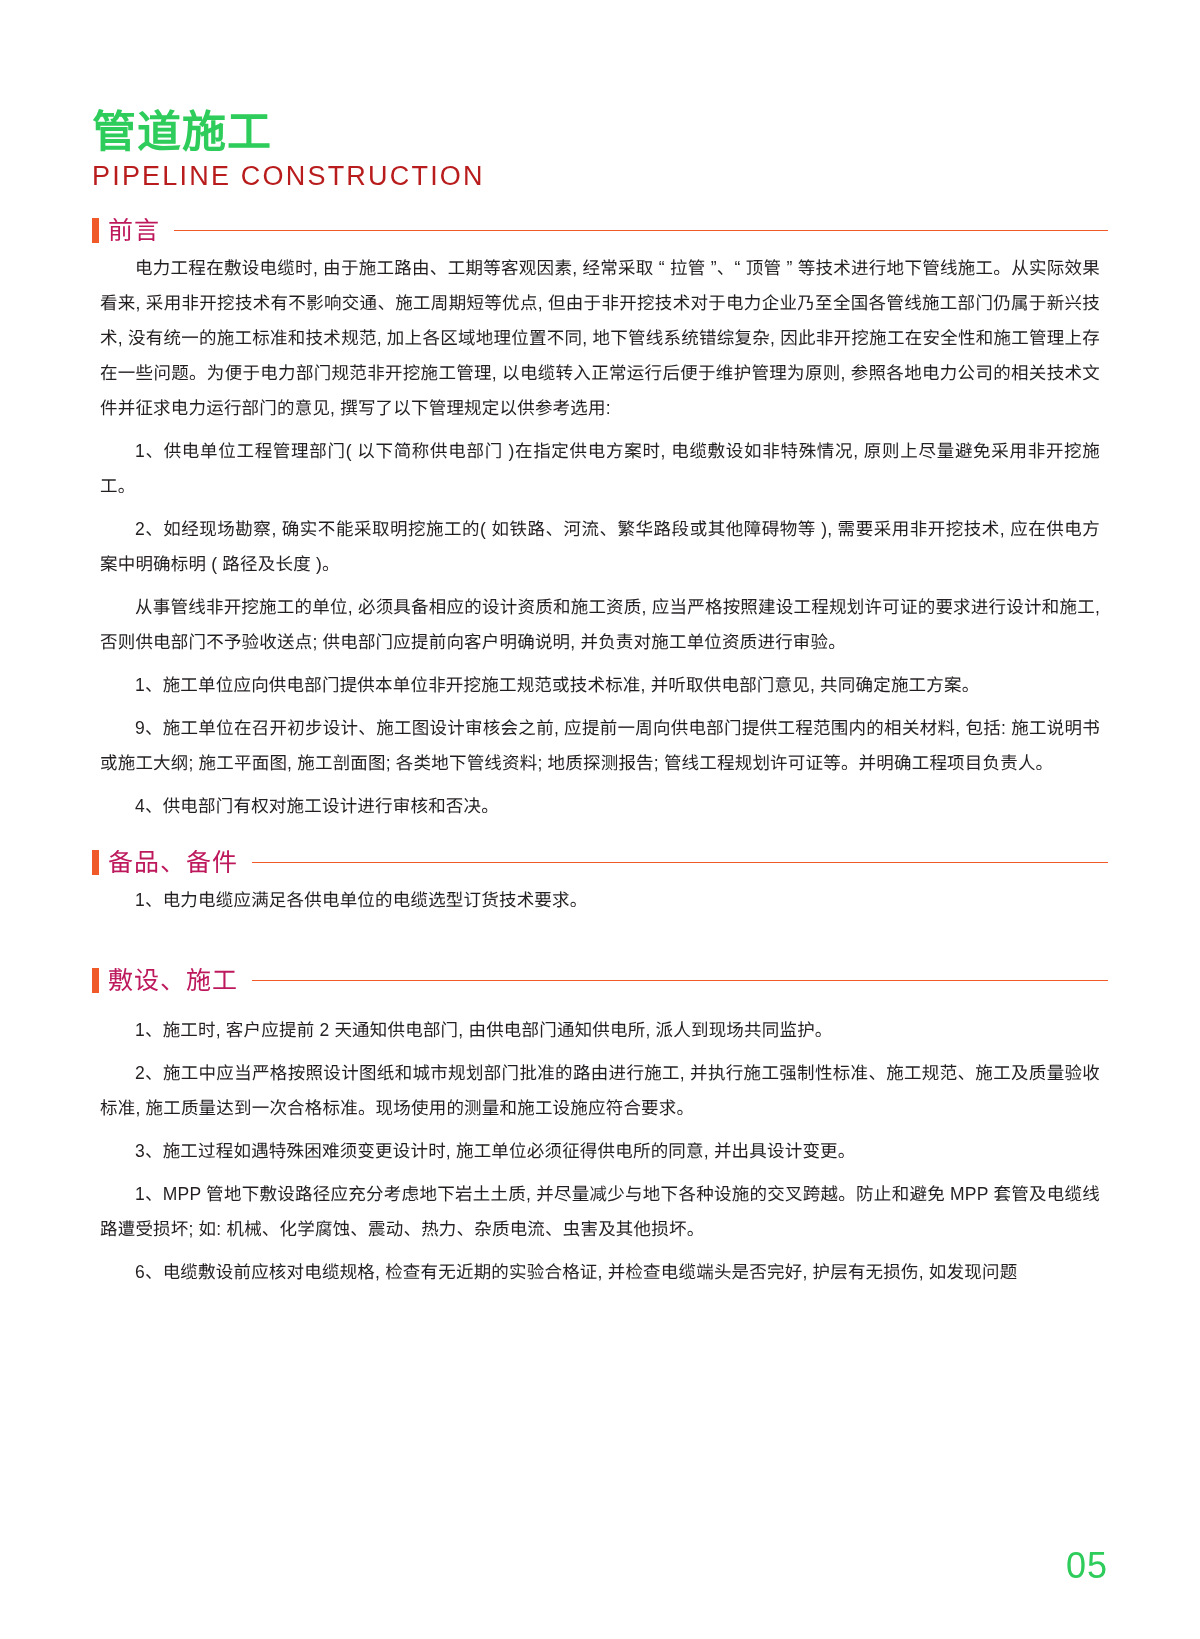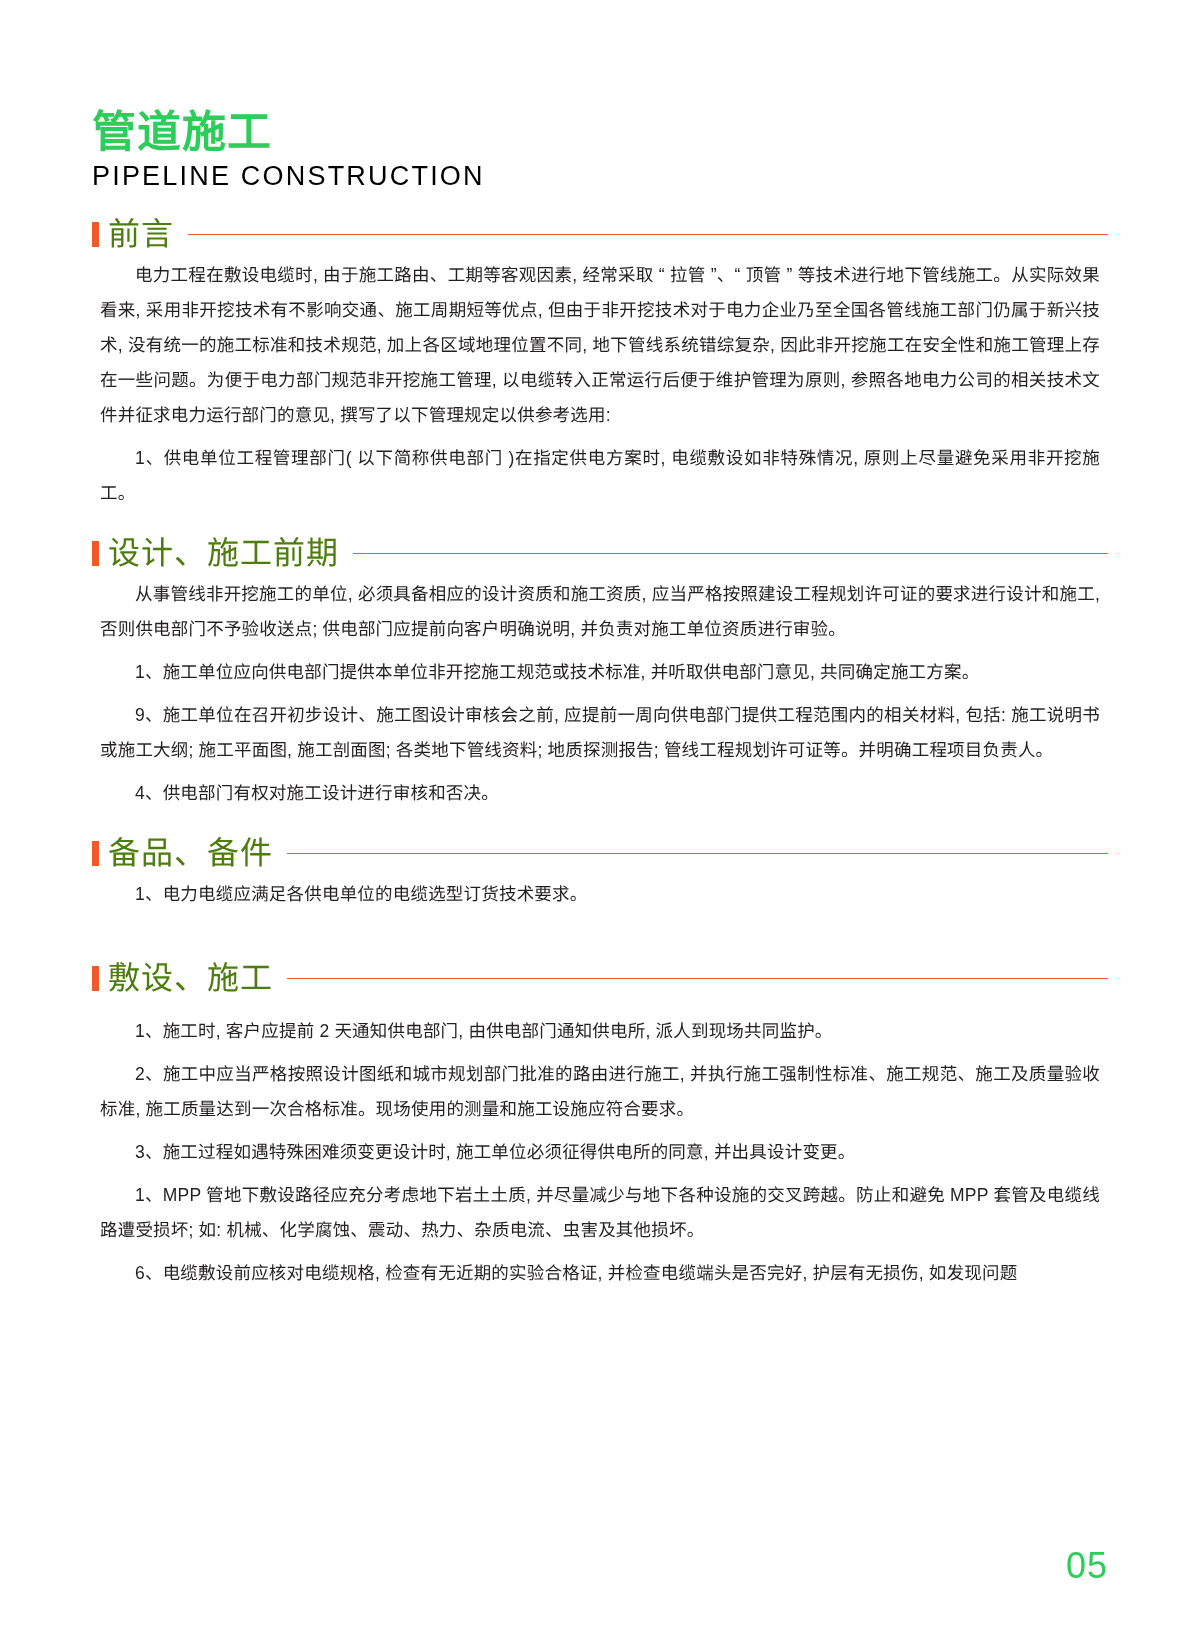--- a/index.html
+++ b/index.html
@@ -30,43 +30,43 @@
   .title-cn {
     font-size: 44px;
     font-weight: bold;
     color: #2ecc5a;
     letter-spacing: 1px;
     line-height: 1.1;
     margin: 0 0 6px 0;
   }
   .title-en {
     font-size: 27px;
-    color: #000000;
+    color: #b91c1c;
     letter-spacing: 2.2px;
     line-height: 1.1;
     margin: 0;
     font-weight: normal;
   }
   
   .section-head {
     display: flex;
     align-items: center;
     margin-top: 26px;
     margin-bottom: 8px;
   }
   .section-head .bar {
     width: 7px;
     height: 25px;
     background: #f05a28;
     margin-right: 9px;
     flex: 0 0 auto;
   }
   .section-head .label {
-    font-size: 32px;
-    color: #4d7c0f;
+    font-size: 25px;
+    color: #be185d;
     white-space: nowrap;
     letter-spacing: 1px;
     line-height: 1;
     font-family: Liberation Serif, serif;
   }
   .section-head .rule {
     flex: 1 1 auto;
     height: 1px;
     background: #f05a28;
     margin-left: 14px;
@@ -105,26 +105,22 @@
     <h2 class="title-en">PIPELINE CONSTRUCTION</h2>
   </div>
 
   <div class="section-head">
     <span class="bar"></span>
     <span class="label">前言</span>
     <span class="rule"></span>
   </div>
   <p class="para indent">电力工程在敷设电缆时, 由于施工路由、工期等客观因素, 经常采取 “ 拉管 ”、“ 顶管 ” 等技术进行地下管线施工。从实际效果看来, 采用非开挖技术有不影响交通、施工周期短等优点, 但由于非开挖技术对于电力企业乃至全国各管线施工部门仍属于新兴技术, 没有统一的施工标准和技术规范, 加上各区域地理位置不同, 地下管线系统错综复杂, 因此非开挖施工在安全性和施工管理上存在一些问题。为便于电力部门规范非开挖施工管理, 以电缆转入正常运行后便于维护管理为原则, 参照各地电力公司的相关技术文件并征求电力运行部门的意见, 撰写了以下管理规定以供参考选用:</p>
   <p class="para indent">1、供电单位工程管理部门( 以下简称供电部门 )在指定供电方案时, 电缆敷设如非特殊情况, 原则上尽量避免采用非开挖施工。</p>
+  <p class="para indent">2、如经现场勘察, 确实不能采取明挖施工的( 如铁路、河流、繁华路段或其他障碍物等 ), 需要采用非开挖技术, 应在供电方案中明确标明 ( 路径及长度 )。</p>
 
-  <div class="section-head">
-    <span class="bar"></span>
-    <span class="label">设计、施工前期</span>
-    <span class="rule"></span>
-  </div>
   <p class="para indent">从事管线非开挖施工的单位, 必须具备相应的设计资质和施工资质, 应当严格按照建设工程规划许可证的要求进行设计和施工, 否则供电部门不予验收送点; 供电部门应提前向客户明确说明, 并负责对施工单位资质进行审验。</p>
   <p class="para indent">1、施工单位应向供电部门提供本单位非开挖施工规范或技术标准, 并听取供电部门意见, 共同确定施工方案。</p>
   <p class="para indent">9、施工单位在召开初步设计、施工图设计审核会之前, 应提前一周向供电部门提供工程范围内的相关材料, 包括: 施工说明书或施工大纲; 施工平面图, 施工剖面图; 各类地下管线资料; 地质探测报告; 管线工程规划许可证等。并明确工程项目负责人。</p>
   <p class="para indent">4、供电部门有权对施工设计进行审核和否决。</p>
 
   <div class="section-head">
     <span class="bar"></span>
     <span class="label">备品、备件</span>
     <span class="rule"></span>
   </div>

